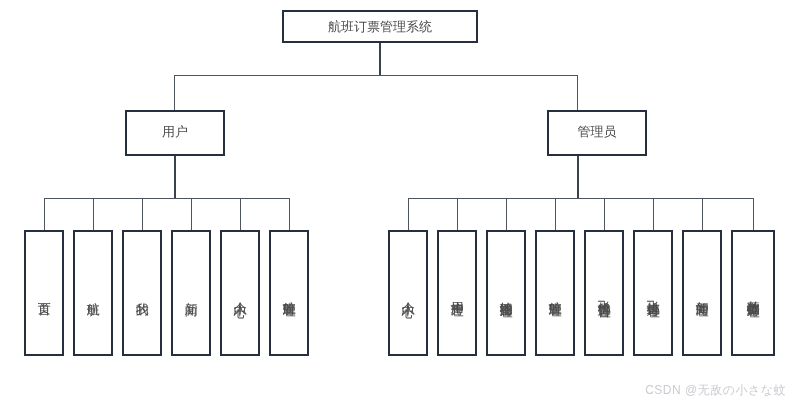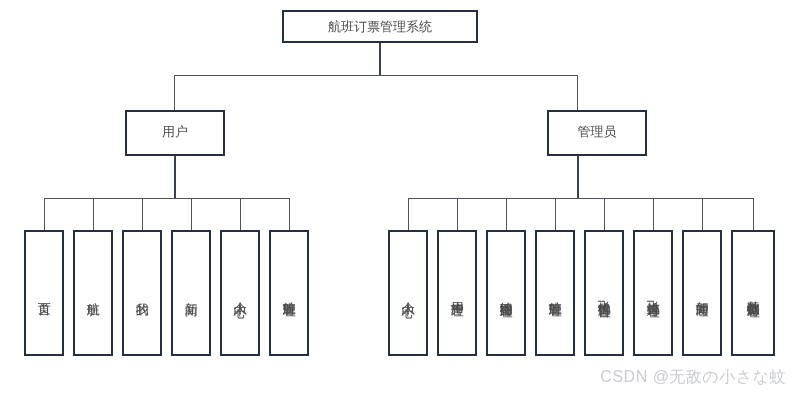--- a/index.html
+++ b/index.html
@@ -59,23 +59,23 @@
   .line {
     position: absolute;
     background: #4d545e;
   }
   .line.v { width: 1px; }
   .line.h { height: 1px; }
   .line.thick-v { width: 2px; background: #3a424e; }
   .watermark {
     position: absolute;
     right: 10px;
-    bottom: 15px;
+    bottom: 4px;
     color: #c9ccd1;
-    font-size: 16px;
+    font-size: 12px;
     letter-spacing: 0.5px;
     white-space: nowrap;
     text-align: right;
   }
 </style>
 </head>
 <body>
 
 <div id="canvas">
 

